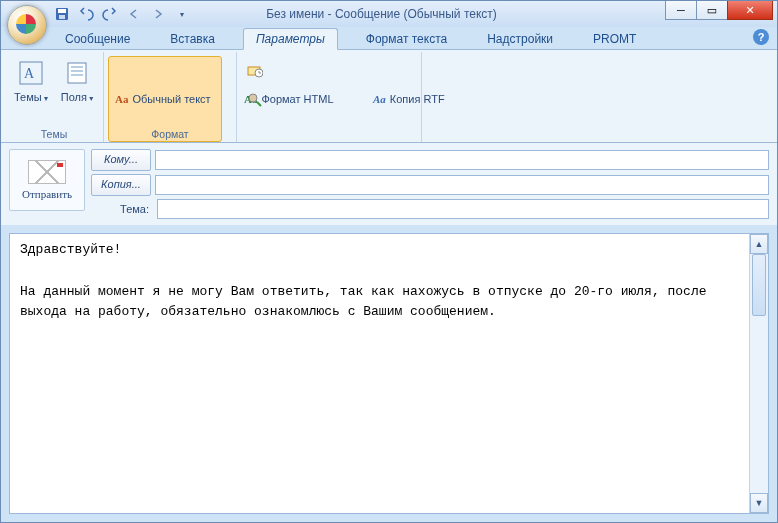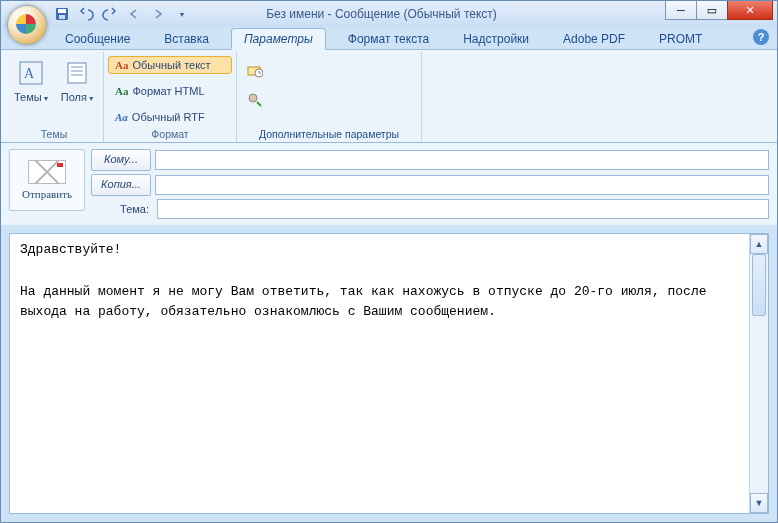--- a/index.html
+++ b/index.html
@@ -6,21 +6,21 @@
 .window{width:778px;height:523px;background:#cfe3f7;border:1px solid #6b8db5;box-sizing:border-box;position:relative;overflow:hidden;}
 .titlebar{height:26px;background:linear-gradient(#e4eefb,#c9def4);display:flex;align-items:center;position:relative;}
 .office-btn{width:38px;height:38px;position:absolute;left:6px;top:4px;border-radius:50%;background:radial-gradient(circle at 35% 30%,#fff 0%,#f7ecd0 35%,#e8c178 70%,#c99a3a 100%);border:1px solid #9aa;box-shadow:0 0 4px rgba(0,0,0,.3);z-index:10;}
 .office-btn::after{content:"";position:absolute;left:8px;top:8px;width:20px;height:20px;border-radius:50%;background:conic-gradient(#d34 0 25%,#4a7 25% 50%,#48c 50% 75%,#fc4 75% 100%);}
 .qat{display:flex;gap:6px;margin-left:52px;align-items:center;}
 .qat .qbtn{width:18px;height:18px;display:flex;align-items:center;justify-content:center;color:#3a5a8a;}
 .title-caption{position:absolute;left:0;right:15px;text-align:center;color:#3a5a8a;font-size:12px;pointer-events:none;}
 .win-controls{position:absolute;right:4px;top:0;display:flex;}
 .win-controls div{width:30px;height:18px;border:1px solid #7a95b5;border-top:none;margin-left:-1px;display:flex;align-items:center;justify-content:center;font-size:11px;background:linear-gradient(#f4f8fd,#dce9f6);}
 .win-controls .close{background:linear-gradient(#f08070,#d03018);color:#fff;border-color:#a03015;width:44px;}
-.tabbar{height:22px;display:flex;align-items:flex-end;padding-left:52px;gap:10px;background:#cfe3f7;border-bottom:1px solid #9db9d9;position:relative;}
+.tabbar{height:22px;display:flex;align-items:flex-end;padding-left:52px;gap:16px;background:#cfe3f7;border-bottom:1px solid #9db9d9;position:relative;}
 .tab{padding:3px 12px 3px;color:#1e4e8c;cursor:pointer;font-size:12px;}
 .tab.active{background:#ebf3fb;border:1px solid #9db9d9;border-bottom:1px solid #ebf3fb;border-radius:3px 3px 0 0;margin-bottom:-1px;font-style:italic;}
 .help-btn{position:absolute;right:8px;top:2px;width:16px;height:16px;border-radius:50%;background:#4d8dd6;color:#fff;font-weight:bold;display:flex;align-items:center;justify-content:center;font-size:11px;}
 .ribbon{height:90px;background:#ebf3fb;border-bottom:1px solid #9db9d9;display:flex;padding:2px 4px 0;}
 .group{border-right:1px solid #c3d5ea;padding:2px 4px 0;display:flex;flex-direction:column;position:relative;}
 .group-label{position:absolute;bottom:1px;left:0;right:0;text-align:center;color:#4a6a95;font-size:10.5px;padding:1px 0;}
 .group-body{flex:1;display:flex;gap:2px;}
 .bigbtn{width:48px;display:flex;flex-direction:column;align-items:center;justify-content:flex-start;padding:2px 2px;border:1px solid transparent;border-radius:3px;text-align:center;color:#2a4a7a;}
 .bigbtn .ico{width:32px;height:32px;margin-bottom:2px;display:flex;align-items:center;justify-content:center;}
 .bigbtn .lbl{font-size:11px;line-height:1.1;}
@@ -95,21 +95,20 @@
       <div class="close">✕</div>
     </div>
   </div>
 
   <div class="tabbar">
     <div class="tab">Сообщение</div>
     <div class="tab">Вставка</div>
     <div class="tab active">Параметры</div>
     <div class="tab">Формат текста</div>
     <div class="tab">Надстройки</div>
-    <div class="tab">Adobe PDF</div>
     <div class="tab">PROMT</div>
     <div class="help-btn">?</div>
   </div>
 
   <div class="ribbon">
     <div class="group" style="width:90px">
       <div class="group-body">
         <div class="bigbtn" style="width:40px">
           <div class="ico">
               <svg width="26" height="26">
@@ -128,32 +127,32 @@
                 <rect x="7" y="14" width="12" height="2" fill="#b7cde4"></rect>
               </svg>
             </div>
           <div class="lbl"><span>Поля</span><span class="dd"> ▾</span></div>
         </div>
       </div>
       <div class="group-label">Темы</div>
     </div>
 
     <div class="group" style="width:124px">
-      <div class="group-body" style="flex-direction:column;gap:8px;padding-top:2px">
+      <div class="group-body" style="flex-direction:row;gap:15px;padding-top:2px">
         <div class="fmtbtn active">
             <span class="aa" style="color:#c05020">Aa</span>
             <span>Обычный текст</span>
           </div>
         <div class="fmtbtn">
             <span class="aa" style="color:#2a7a3a">Aa</span>
             <span>Формат HTML</span>
           </div>
         <div class="fmtbtn">
             <span class="aa" style="font-style:italic;color:#3c6db5">Aa</span>
-            <span>Обычный RTF</span>
+            <span>Копия RTF</span>
           </div>
       </div>
       <div class="group-label">Формат</div>
     </div>
 
 
     <div class="group" style="width:176px">
       <div class="group-body">
         <div class="smallcol">
           <div class="tinybtn">
@@ -164,21 +163,20 @@
               </svg>
             </div>
           <div class="tinybtn">
               <svg width="16" height="16">
                 <circle cx="6" cy="6" r="4" fill="#d8c8a8" stroke="#888"></circle>
                 <path d="M10 10l4 4" stroke="#3c9a3c" stroke-width="2"></path>
               </svg>
             </div>
         </div>
       </div>
-      <div class="group-label underline-link">Дополнительные параметры</div>
     </div>
   </div>
 
   <div class="compose">
     <div class="sendbox">
       <div class="env"></div>
       <div class="slbl">Отправить</div>
     </div>
     <div class="fields">
       <div class="fieldrow">

